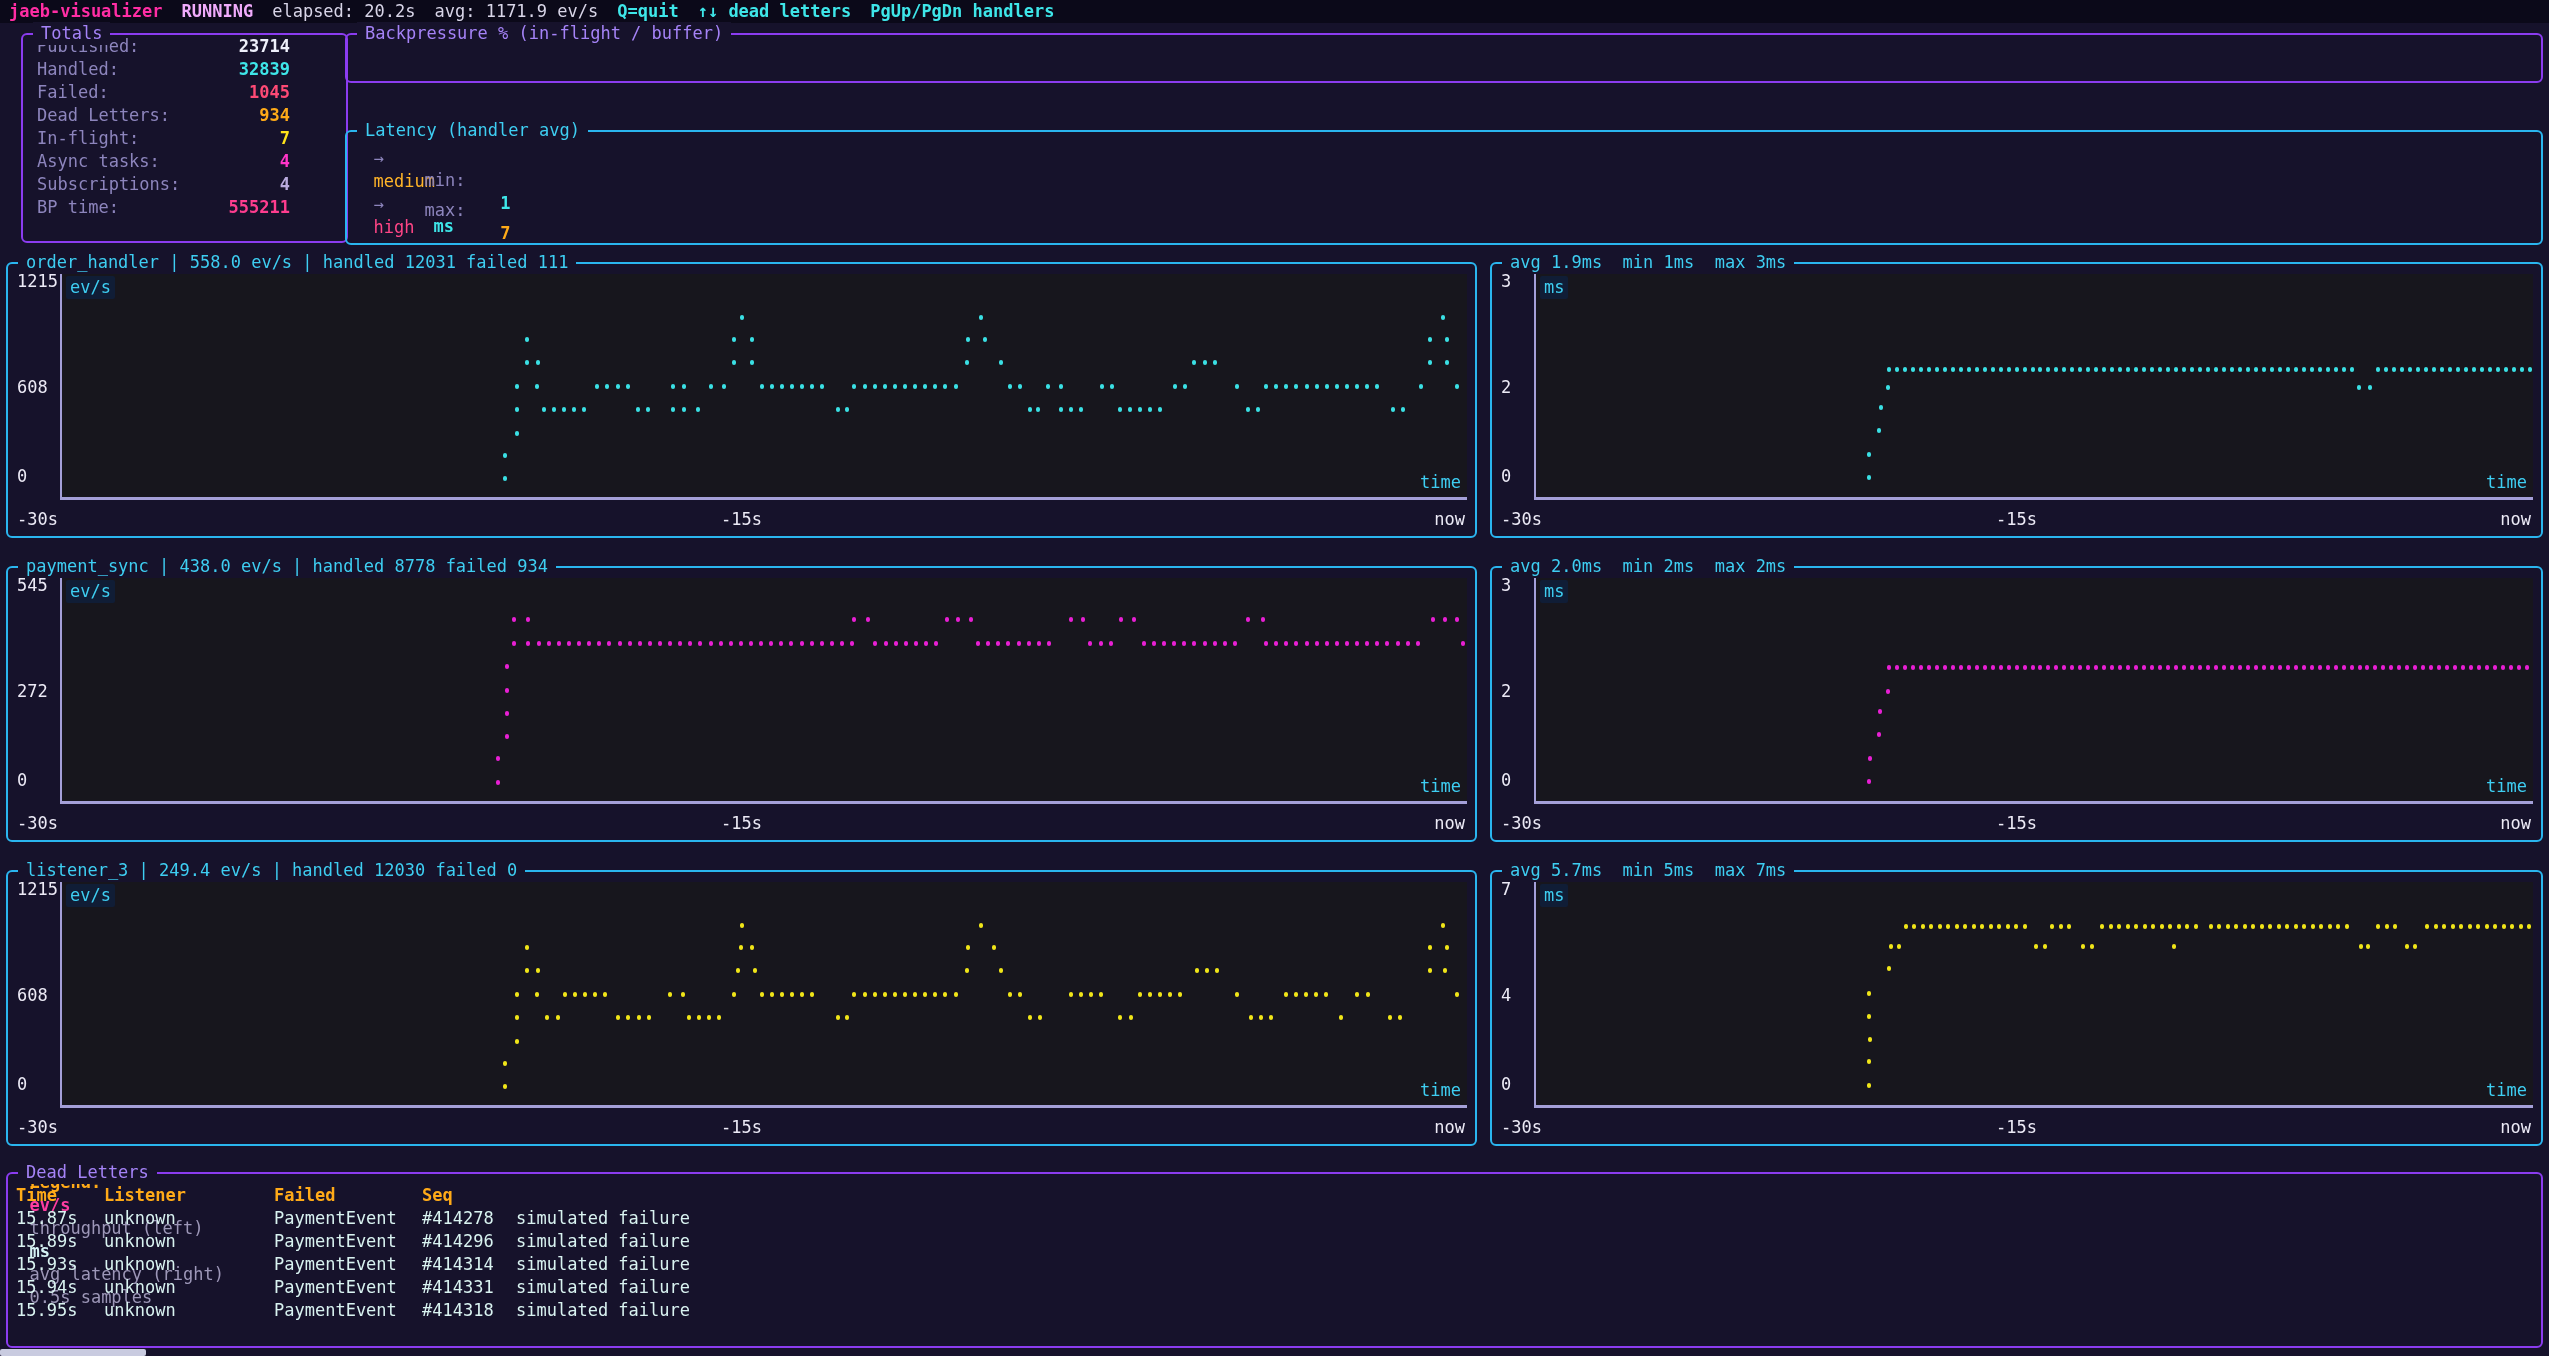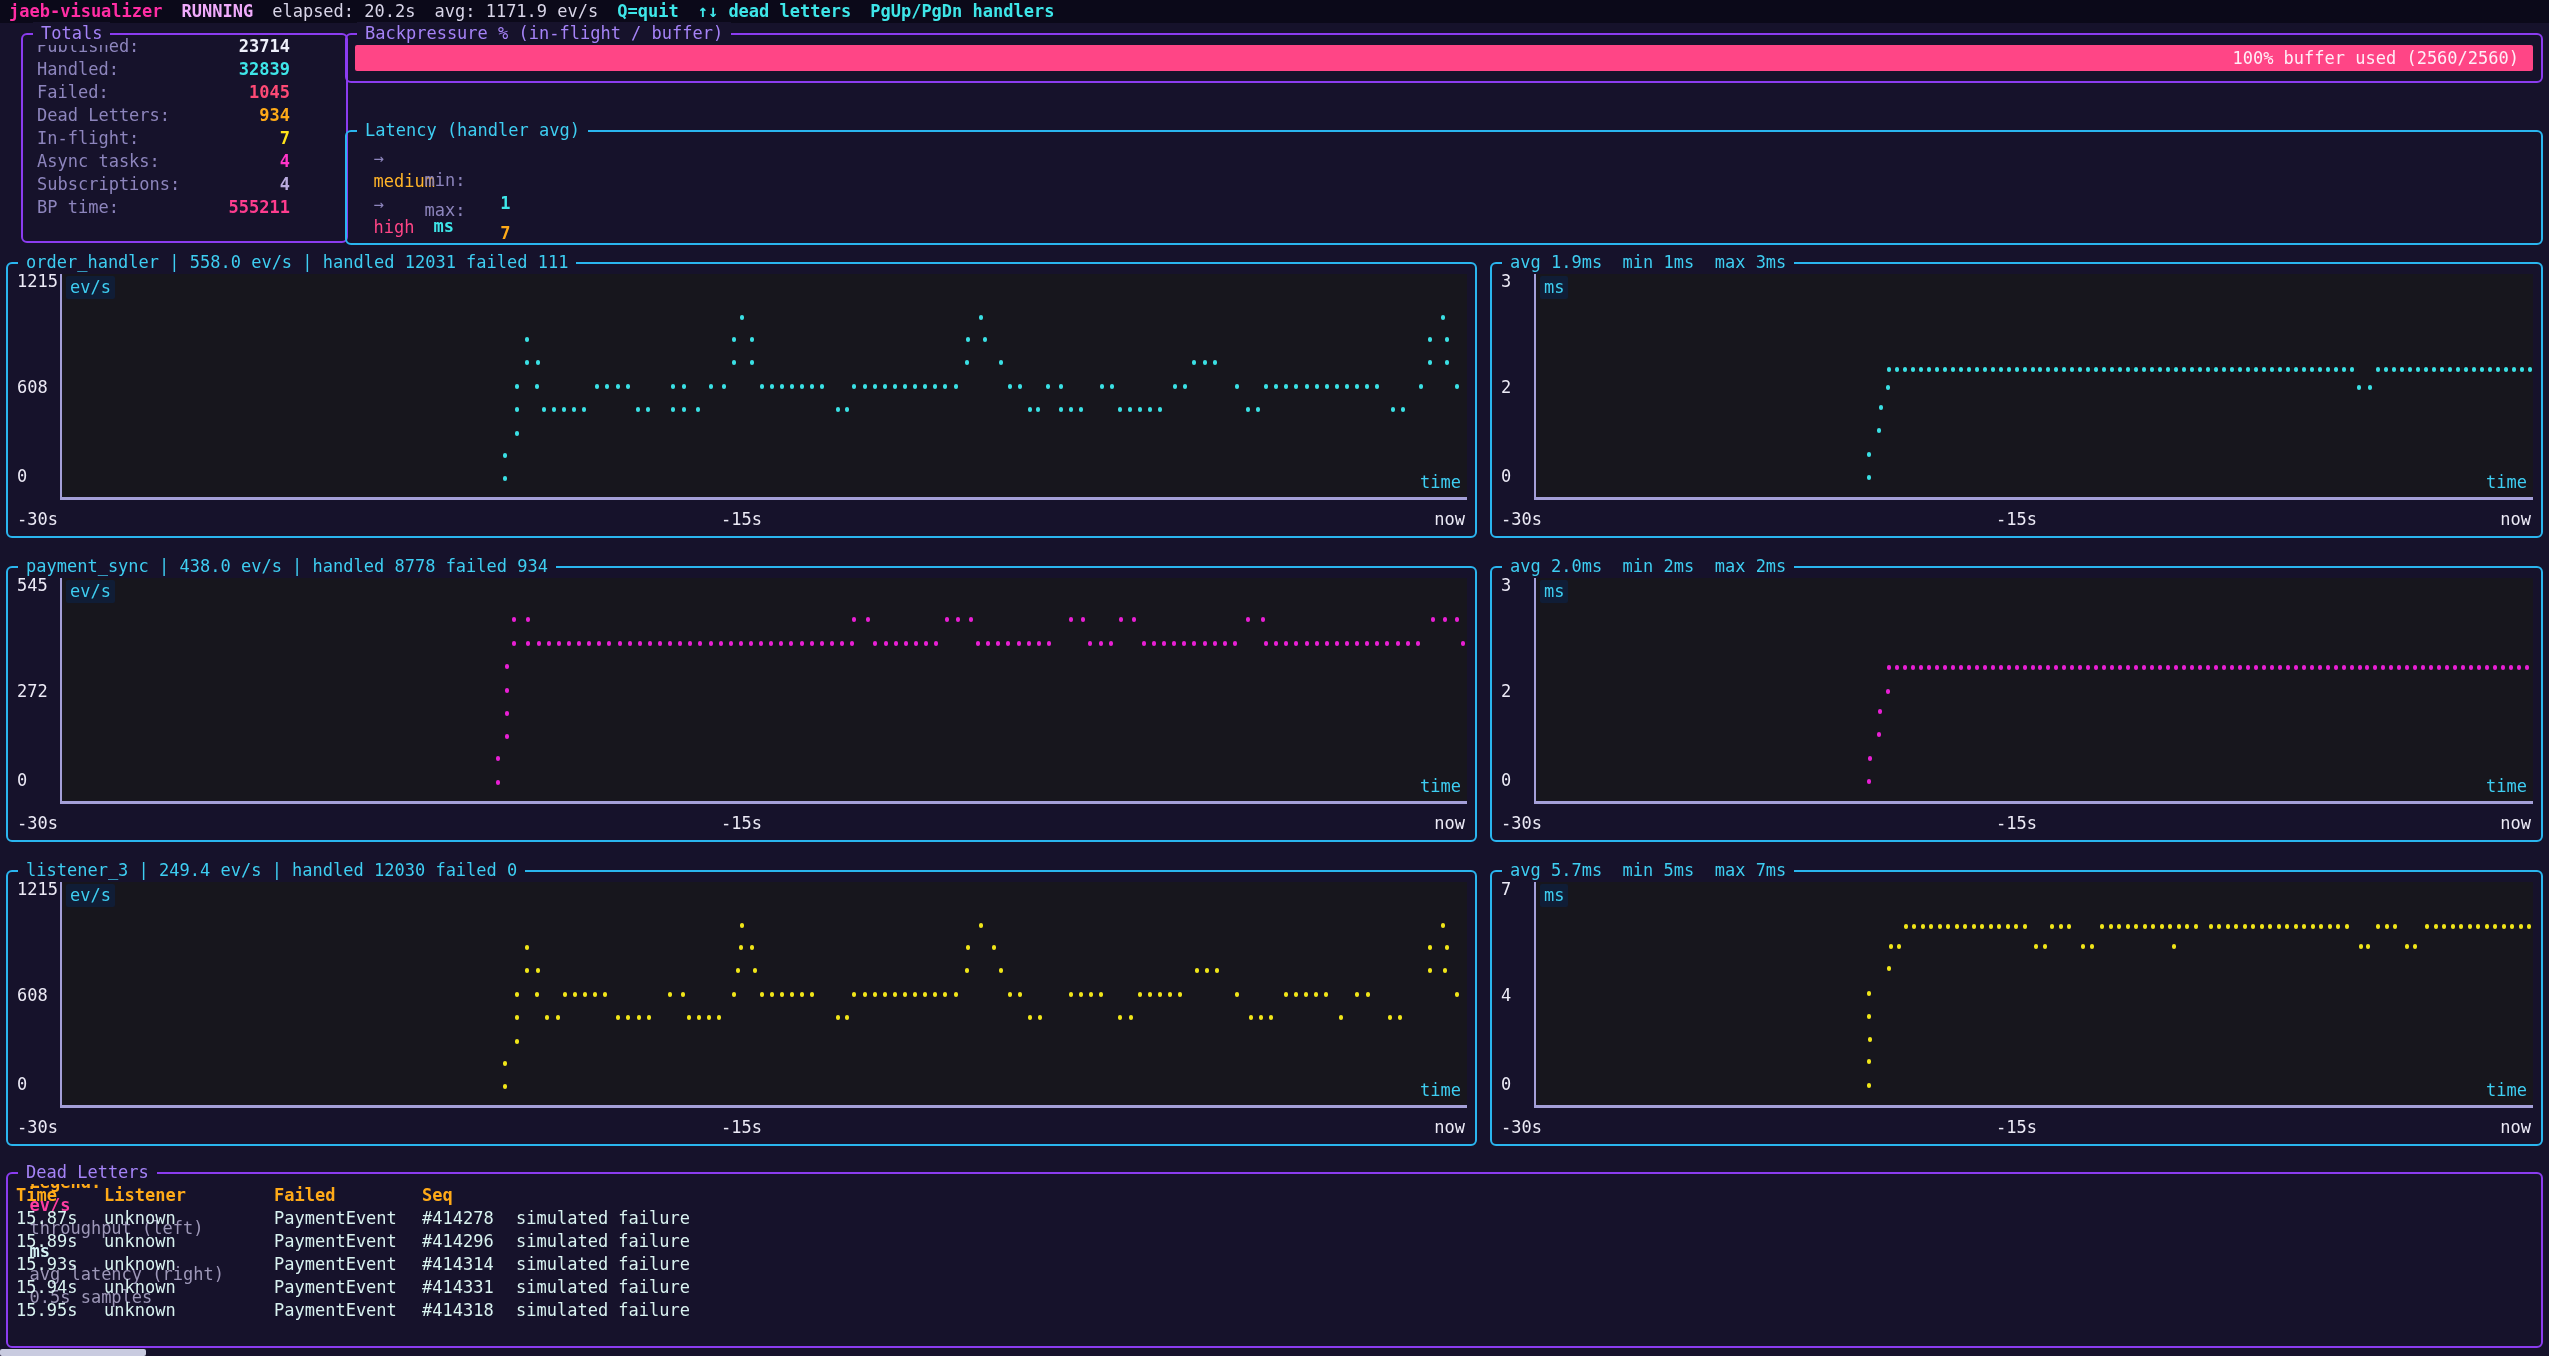--- a/index.html
+++ b/index.html
@@ -133,21 +133,20 @@
     </div>
     <div class="trow">
       <span class="tlabel">BP time:</span>
       <span class="tvalue" style="color: rgb(255, 61, 143);">555211</span>
     </div>
   </div>
 </section>
 
 <section class="panel" id="backpressure">
   <span class="panel-title purple-title">Backpressure % (in-flight / buffer)</span>
-  <div id="bp-bar" style="width: calc(100% - 16px); background: rgb(255, 69, 134);">100% buffer used (2560/2560)</div>
 </section>
 <div id="bp-scale">
   <span style="color: rgb(62, 230, 233);">low</span>
   <span style="color: rgb(141, 133, 189);">→</span>
   <span style="color: rgb(255, 180, 40);">medium</span>
   <span style="color: rgb(141, 133, 189);">→</span>
   <span style="color: rgb(255, 69, 134);">high</span>
 </div>
 
 <section class="panel" id="latency-summary">

